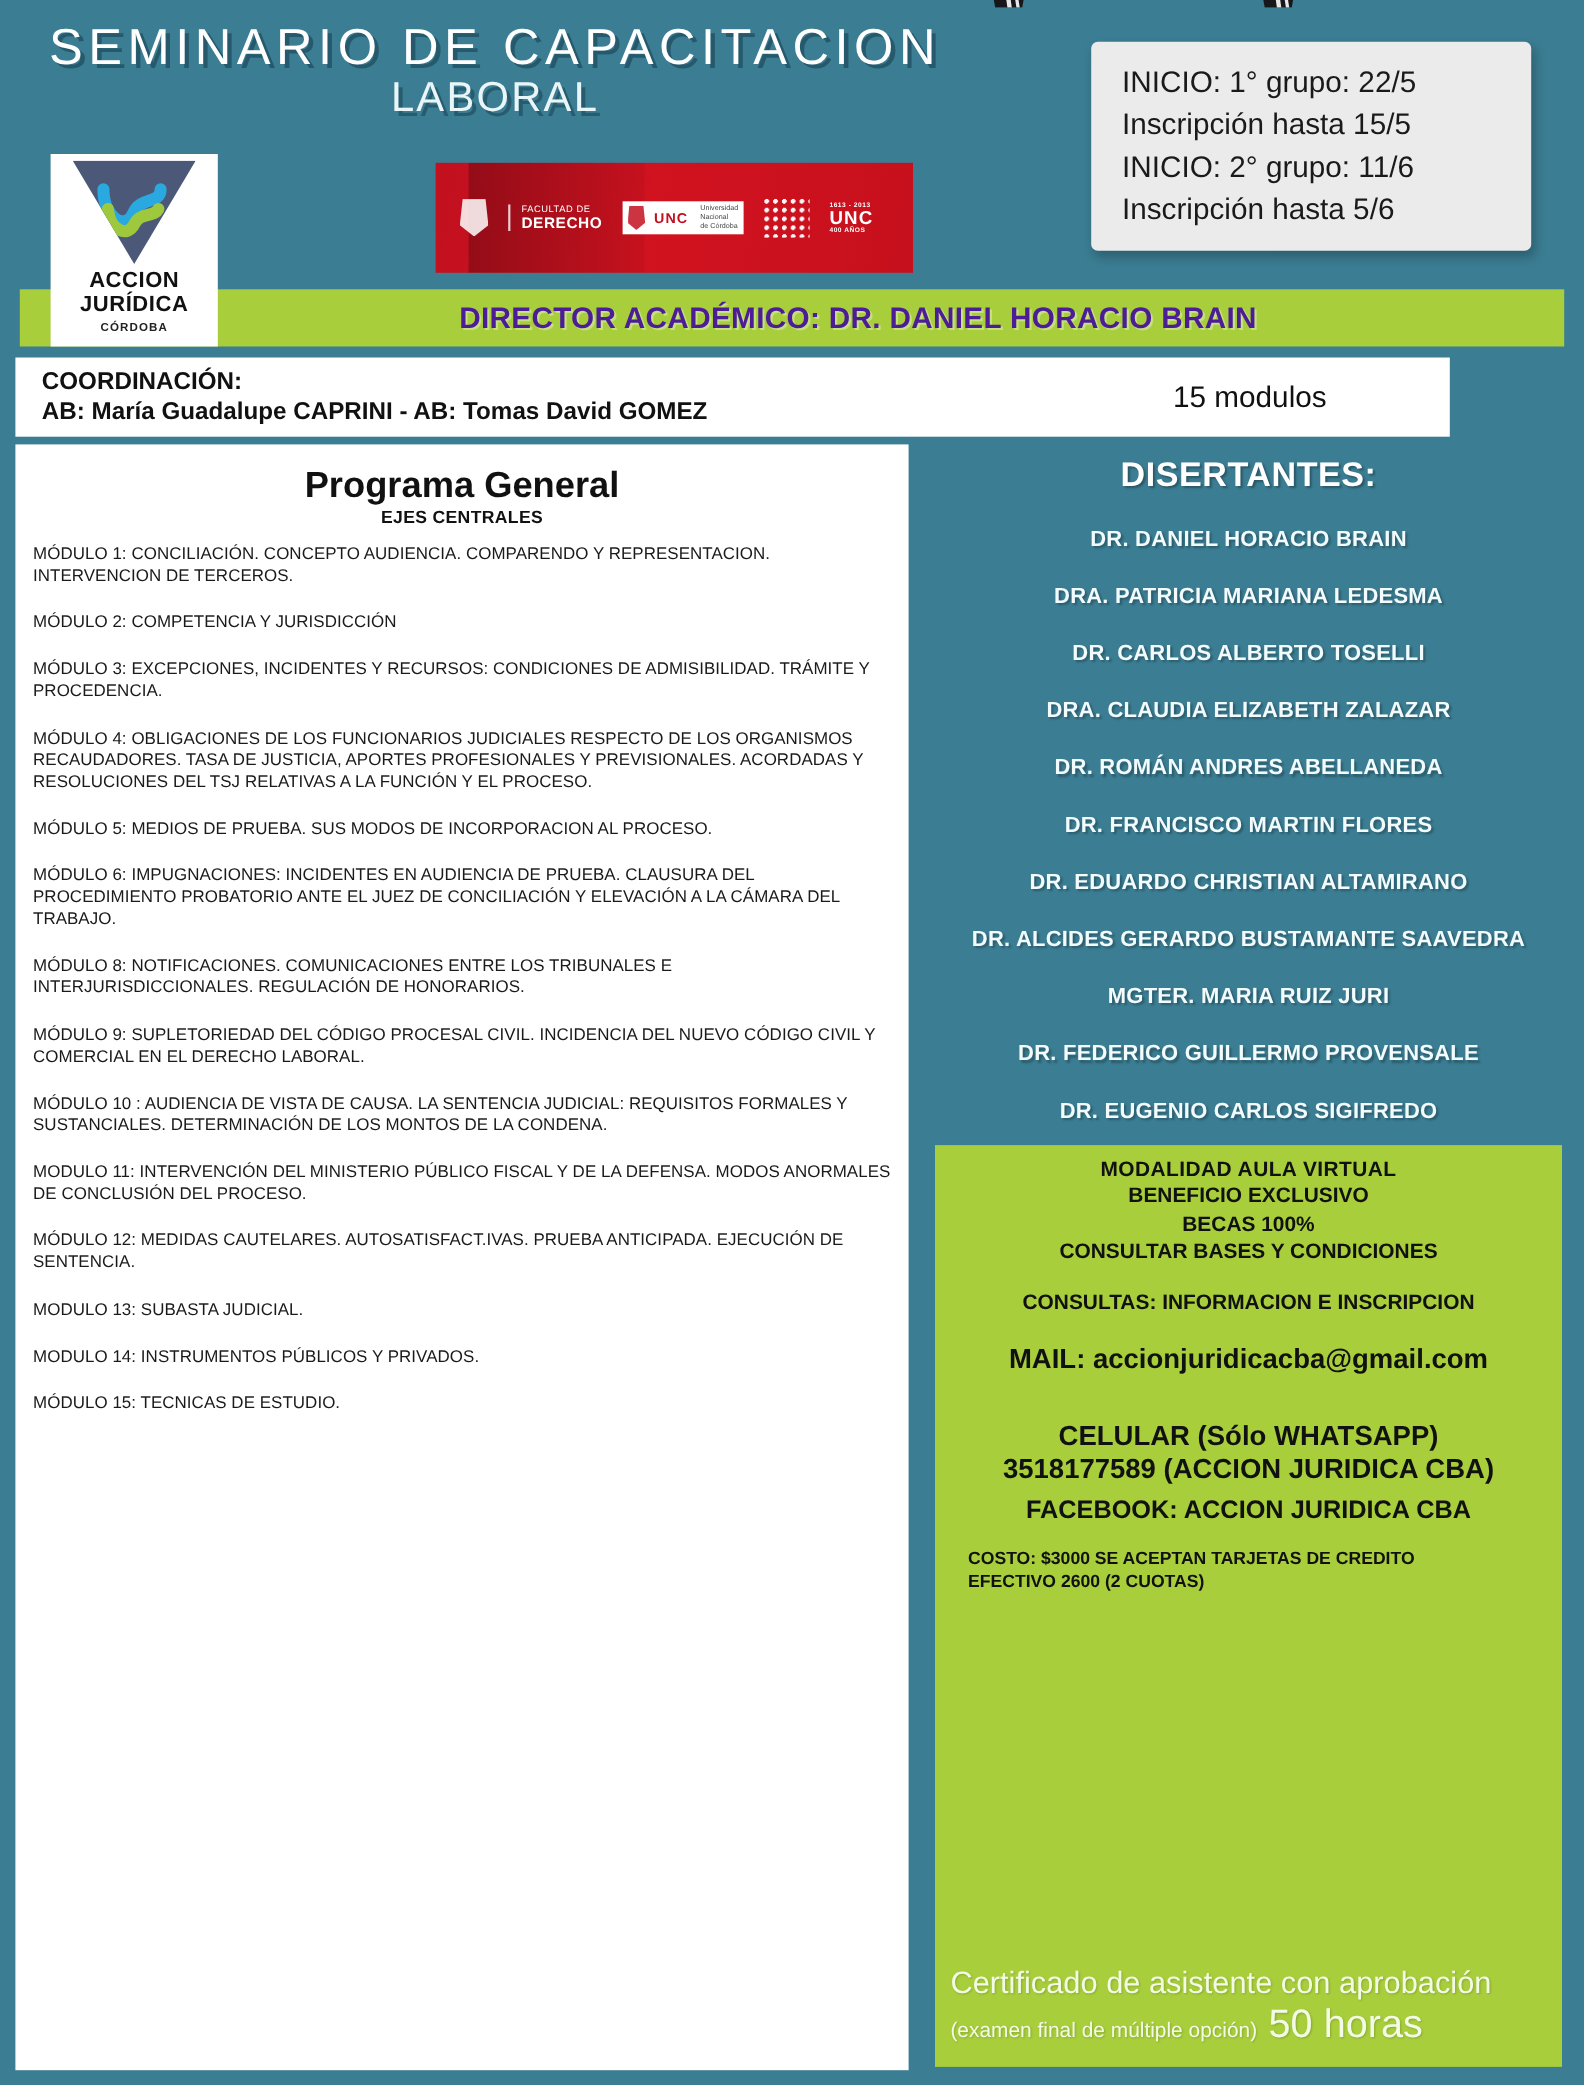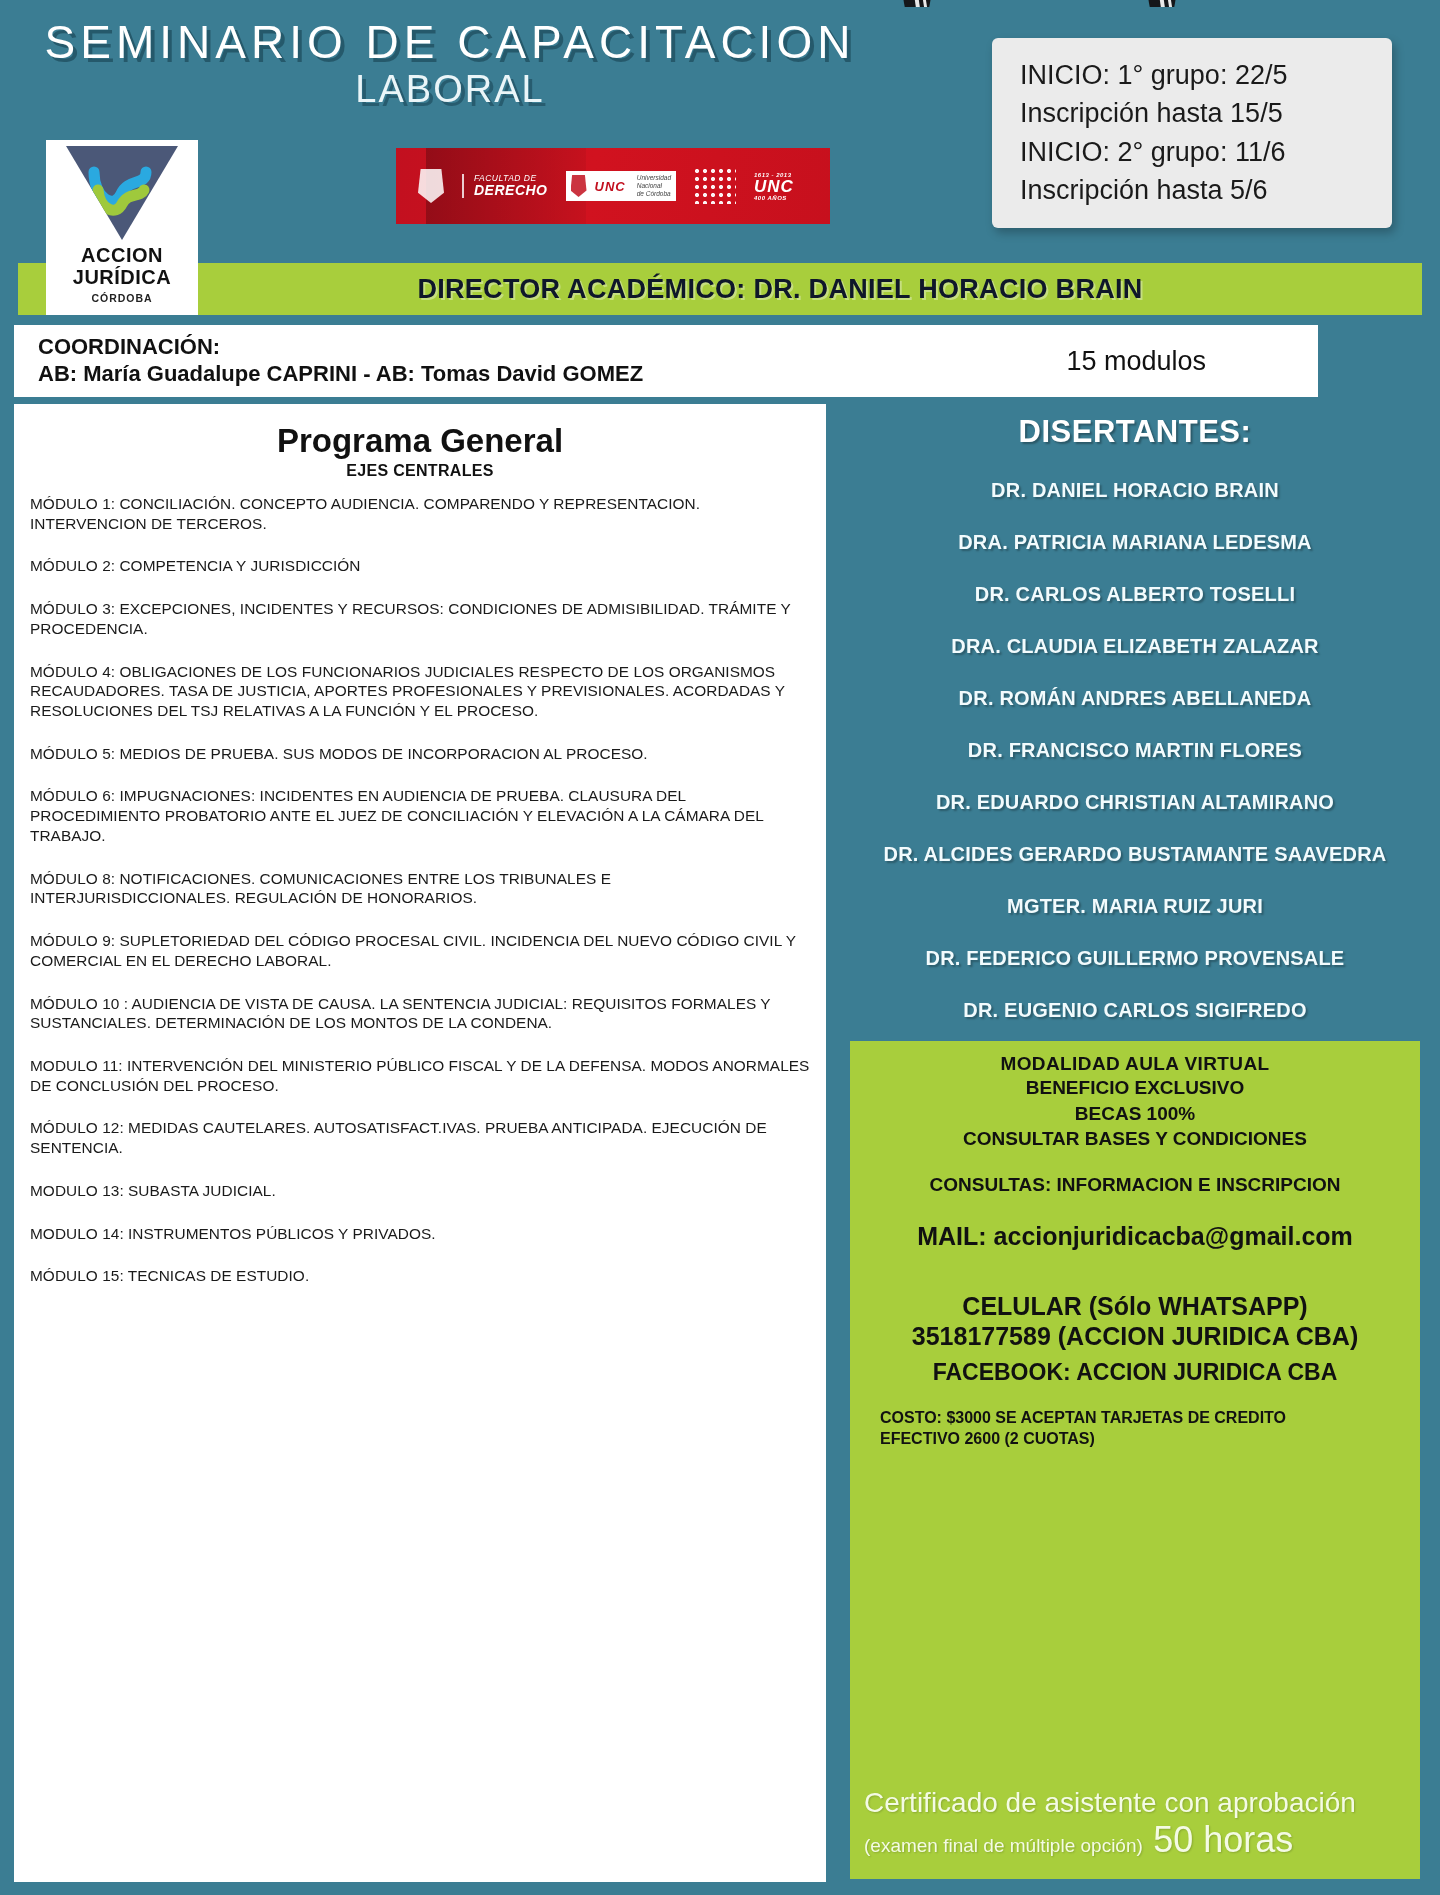--- a/index.html
+++ b/index.html
@@ -88,24 +88,23 @@
     letter-spacing: 1px;
     margin-top: 3px;
   }
 
   
   .unc-banner {
     position: absolute;
     left: 396px;
     top: 148px;
     width: 434px;
-    height: 76px;
+    height: 100px;
     background: linear-gradient(100deg, #c2101f 0%, #d1121f 45%, #c7101d 100%);
     overflow: hidden;
-    font-style: italic;
   }
   .unc-banner::after {
     content: "";
     position: absolute;
     left: 30px; top: 0;
     width: 160px; height: 100%;
     background: linear-gradient(90deg, rgba(0,0,0,0.25), rgba(0,0,0,0.05));
   }
   .unc-inner {
     position: absolute;
@@ -200,21 +199,21 @@
     width: 1404px;
     height: 52px;
     background: #a8ce3c;
     display: flex;
     align-items: center;
     justify-content: center;
   }
   .director-text {
     font-size: 27px;
     font-weight: bold;
-    color: #0f172a;
+    color: #4c1d95;
     letter-spacing: .3px;
     text-shadow: 2px 2px 0 rgba(255,255,255,0.35);
     padding-left: 120px;
   }
 
   
   .coord-bar {
     position: absolute;
     left: 14px;
     top: 325px;

